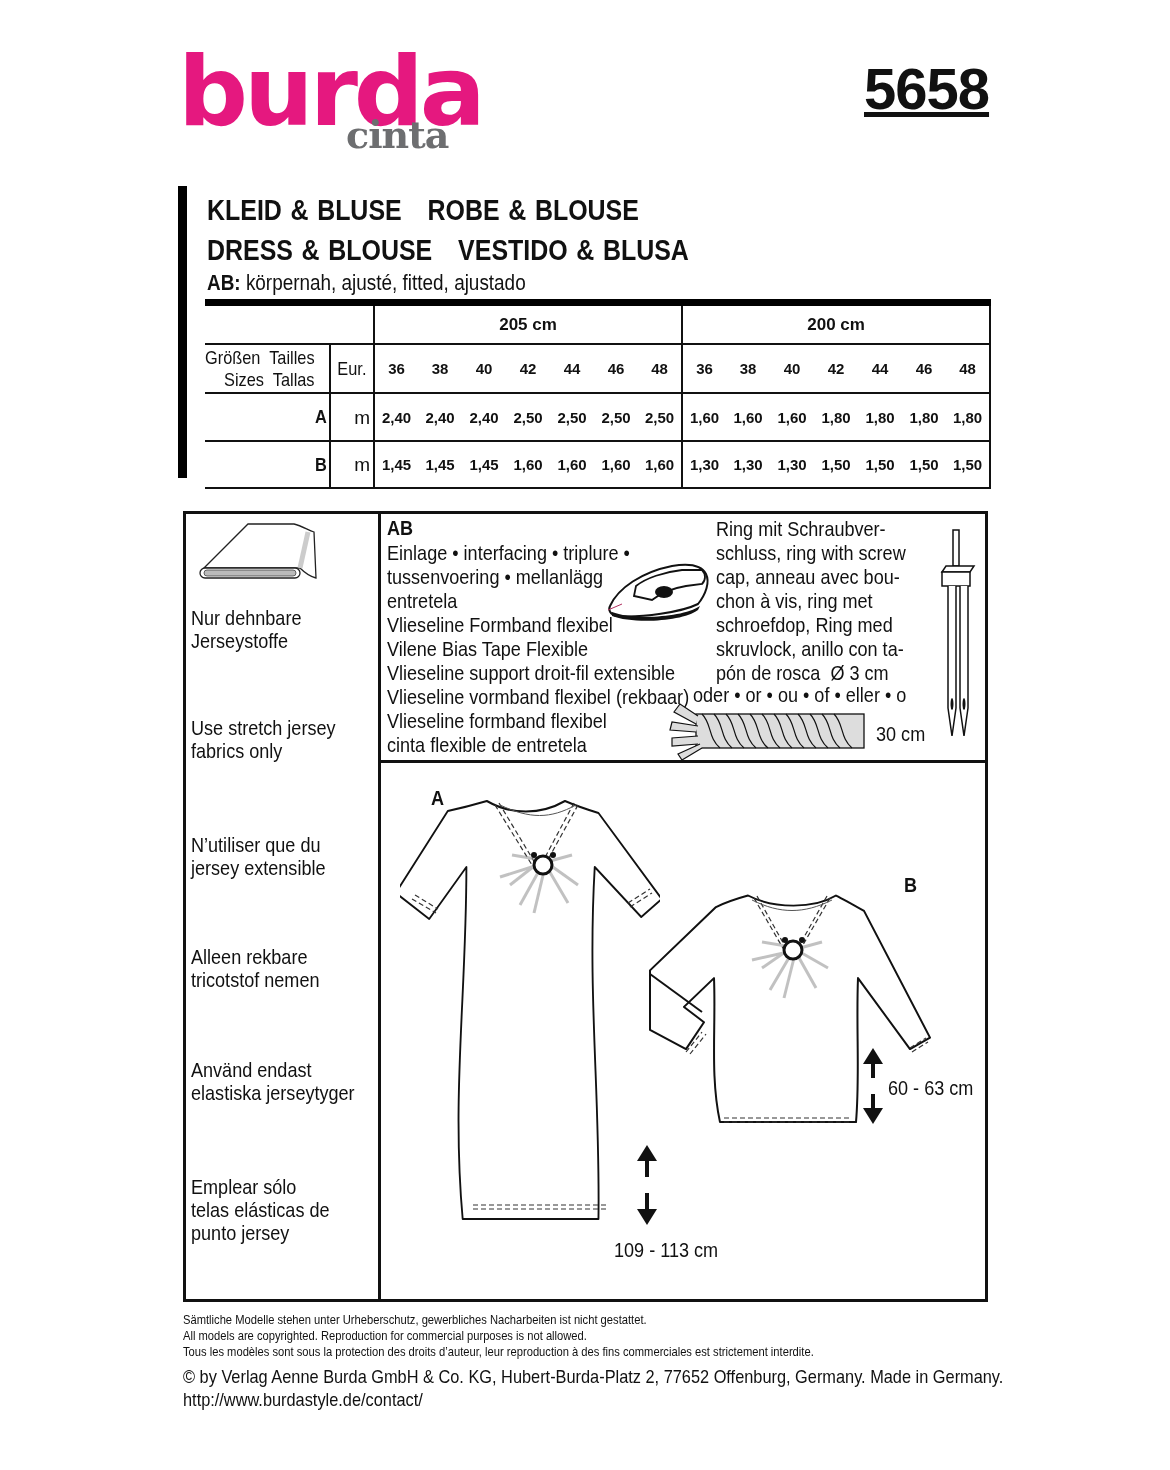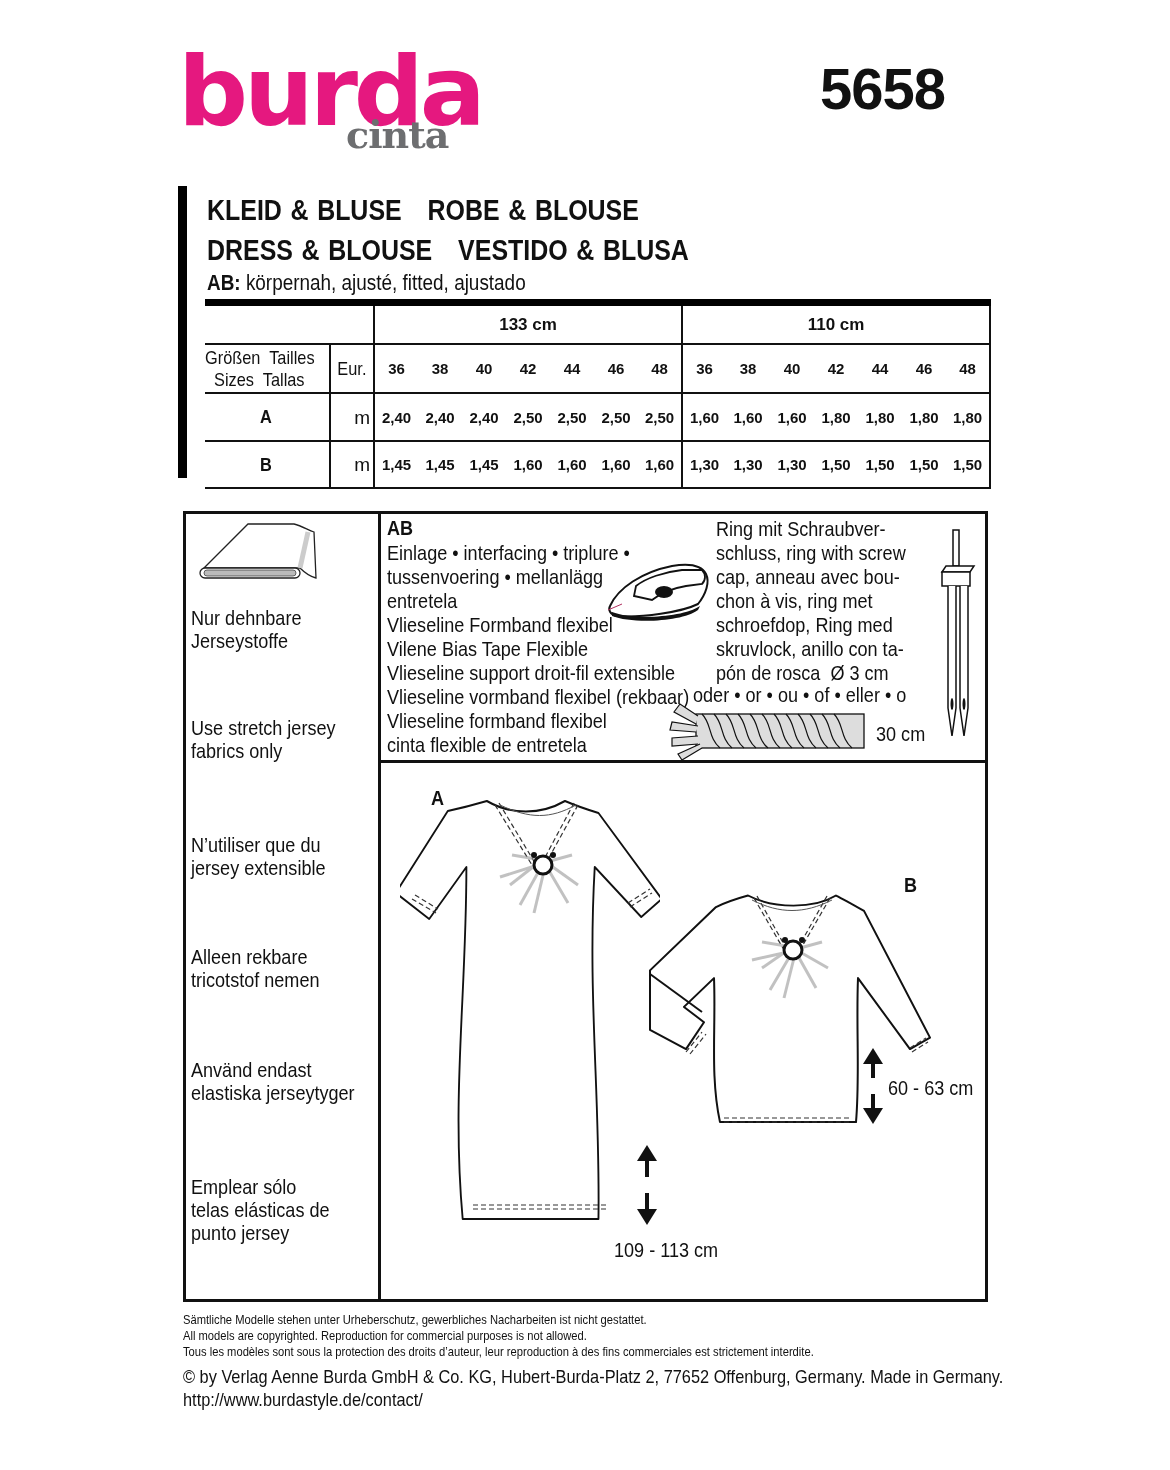--- a/index.html
+++ b/index.html
@@ -2,40 +2,40 @@
 <html><head>
 <meta charset="utf-8">
 <style>
   html, body { margin:0; padding:0; background:#ffffff; }
   body { width:1170px; height:1470px; position:relative; overflow:hidden; color:#111; font-family:"Liberation Sans", sans-serif; }
   .abs { position:absolute; }
 
   
   #logo-burda { left:178px; top:44px; font-family:"DejaVu Sans", sans-serif; font-size:96px; font-weight:bold; color:#e5187f; letter-spacing:-4px; line-height:1; transform:scaleX(1.02); transform-origin:left top; }
   #logo-style { left:346px; top:116px; font-family:"DejaVu Serif", serif; font-size:38px; font-weight:bold; color:#6d6e70; line-height:1; letter-spacing:-1px; }
-  #pattern-number { left:820px; top:60px; font-size:58px; font-weight:bold; line-height:1; letter-spacing:-1px; }
+  #pattern-number { left:864px; top:60px; font-size:58px; font-weight:bold; line-height:1; letter-spacing:-1px;text-decoration:underline; }
 
   
   #title-bar { left:178px; top:186px; width:9px; height:292px; background:#000; }
   .title-line { left:207px; font-size:29px; font-weight:bold; line-height:1; white-space:nowrap; transform:scaleX(0.86); transform-origin:left top; word-spacing:2px; }
   #title-1 { top:196px; }
   #title-2 { top:236px; }
   #title-sub { left:207px; top:272px; font-size:22px; line-height:1; white-space:nowrap; transform:scaleX(0.86); transform-origin:left top; }
   #title-sub b { font-weight:bold; }
 
   
   #yardage-table { left:205px; top:299px; width:785px; }
   #yardage-table table { border-collapse:collapse; width:785px; table-layout:fixed; }
   #yardage-table td { padding:0; text-align:center; font-weight:bold; font-size:15px; line-height:1; }
   #yardage-table tr.top-rule td { border-top:7px solid #000; }
   #yardage-table .wh td { height:37px; }
   #yardage-table .sz td { height:47px; border-top:2px solid #111; }
   #yardage-table .rA td { height:46px; border-top:2px solid #111; }
   #yardage-table .rB td { height:45px; border-top:2px solid #111; border-bottom:2px solid #111; }
-  #yardage-table .c-lab { text-align:center; }
+  #yardage-table .c-lab { text-align:right; }
   #yardage-table .vr { border-left:2px solid #111; }
   #yardage-table .vr-r { border-right:2px solid #111; }
   .lab-cond { display:inline-block; font-weight:normal; font-size:19px; line-height:22px; transform:scaleX(0.86); transform-origin:left center; white-space:nowrap; }
   .eur { display:inline-block; font-weight:normal; font-size:19px; transform:scaleX(0.86); white-space:nowrap; }
   .mcell { text-align:right !important; padding-right:3px !important; font-weight:normal !important; font-size:19px !important; }
   .wh-lab { font-size:17px !important; }
 
   
   #panel { left:183px; top:511px; width:805px; height:791px; border:3px solid #111; box-sizing:border-box; }
   #panel-divider-v { left:378px; top:511px; width:3px; height:791px; background:#111; }
@@ -85,22 +85,22 @@
         <col style="width:44px">
         <col style="width:44px">
         <col style="width:44px">
         <col style="width:44px">
         <col style="width:44px">
         <col style="width:44px">
     </colgroup>
     <tbody>
         <tr class="top-rule wh">
       <td colspan="2"></td>
-      <td colspan="7" class="vr wh-lab">133 cm</td>
-      <td colspan="7" class="vr vr-r wh-lab">110 cm</td>
+      <td colspan="7" class="vr wh-lab">205 cm</td>
+      <td colspan="7" class="vr vr-r wh-lab">200 cm</td>
     </tr>
     <tr class="sz" id="size-row">
       <td class="c-lab">
         <span class="lab-cond" style="white-space:pre">Größen  Tailles</span><br>
         <span class="lab-cond" style="white-space:pre">Sizes  Tallas</span>
       </td>
       <td class="vr"><span class="eur">Eur.</span></td>
     <td class="vr">36</td>
           <td>38</td>
           <td>40</td>

